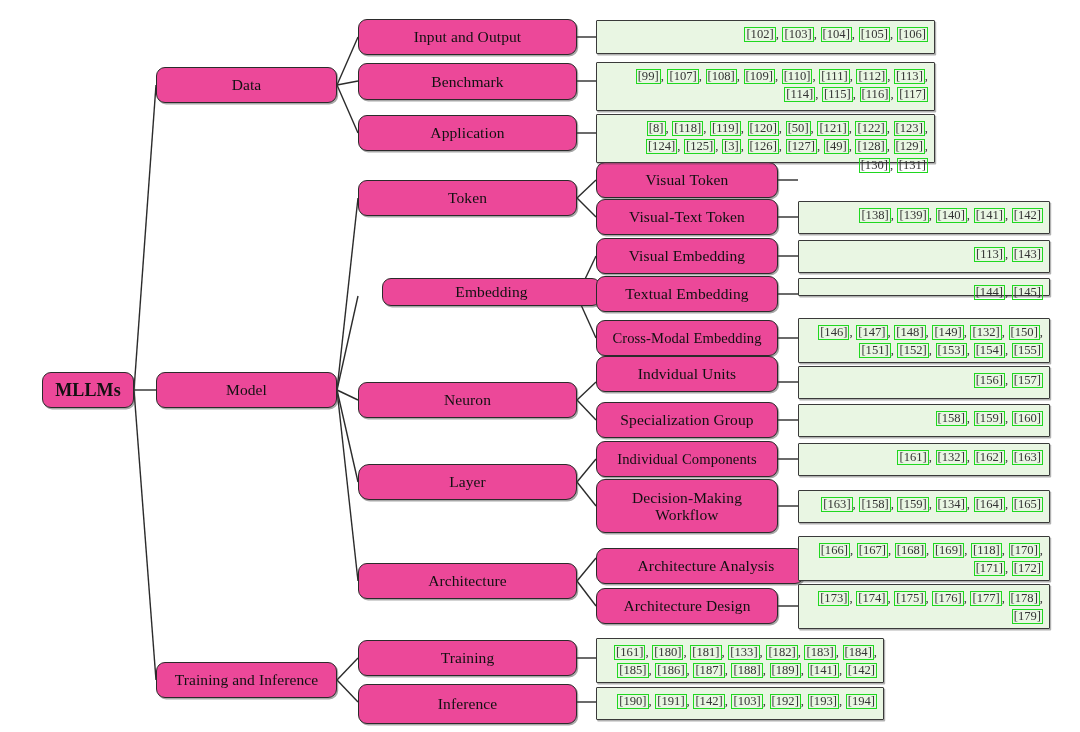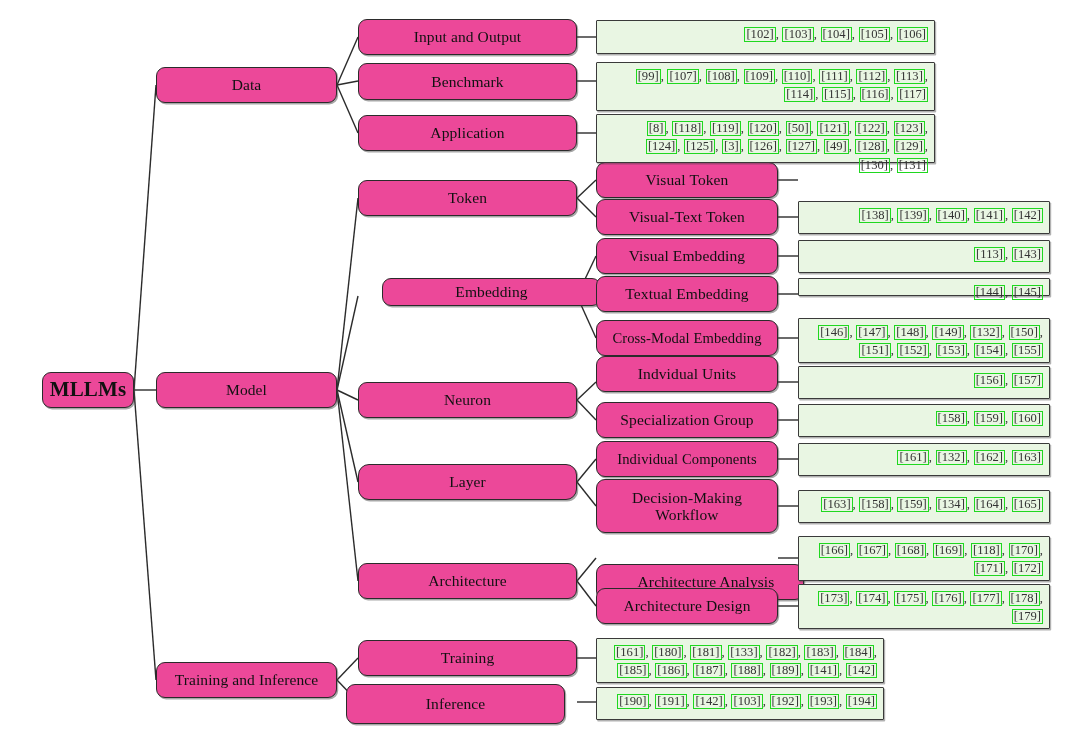--- a/index.html
+++ b/index.html
@@ -21,21 +21,21 @@
     background:#ec4899;
     display:flex;align-items:center;justify-content:center;
     text-align:center;
     color:#111111;
     font-size:15.5px;
     line-height:1.12;
     letter-spacing:.1px;
     padding:0 4px;
     box-shadow:1.2px 1.4px 0 rgba(60,60,60,.45);
   }
-  .node.root{font-weight:bold;font-size:21px;}
+  .node.root{font-weight:bold;font-size:18px;}
   .node .lbl{display:block;width:100%;}
 
   .refbox{
     position:absolute;
     box-sizing:border-box;
     border:1.4px solid #3a3a3a;
     border-radius:1px;
     background:#e9f6e3;
     box-shadow:1.2px 1.4px 0 rgba(60,60,60,.4);
     padding:4px 6px 3px 7px;
@@ -157,21 +157,21 @@
   </div>
   <div class="node" style="left:358px;top:464px;width:219px;height:36px;border-radius:11px;">
     <span class="lbl">Layer</span>
   </div>
   <div class="node" style="left:358px;top:563px;width:219px;height:36px;">
     <span class="lbl">Architecture</span>
   </div>
   <div class="node" style="left:358px;top:640px;width:219px;height:36px;">
     <span class="lbl">Training</span>
   </div>
-  <div class="node" style="left:346px;top:684px;width:219px;height:40px;">
+  <div class="node" style="left:358px;top:684px;width:219px;height:40px;">
     <span class="lbl">Inference</span>
   </div>
 
   <div class="node" style="left:596px;top:162px;width:182px;height:36px;">
     <span class="lbl">Visual Token</span>
   </div>
   <div class="node" style="left:596px;top:199px;width:182px;height:36px;">
     <span class="lbl">Visual-Text Token</span>
   </div>
   <div class="node" style="left:596px;top:238px;width:182px;height:36px;">
@@ -188,21 +188,21 @@
   </div>
   <div class="node" style="left:596px;top:402px;width:182px;height:36px;justify-content:flex-end;">
     <span class="lbl">Specialization Group</span>
   </div>
   <div class="node" style="left:596px;top:441px;width:182px;height:36px;font-size:14.6px;">
     <span class="lbl">Individual Components</span>
   </div>
   <div class="node" style="left:596px;top:479px;width:182px;height:54px;">
     <span class="lbl">Decision-Making Workflow</span>
   </div>
-  <div class="node" style="left:596px;top:564px;width:208px;height:36px;padding-left:16px;">
+  <div class="node" style="left:596px;top:548px;width:208px;height:36px;padding-left:16px;">
     <span class="lbl">Architecture Analysis</span>
   </div>
   <div class="node" style="left:596px;top:588px;width:182px;height:36px;">
     <span class="lbl">Architecture Design</span>
   </div>
 
   <div class="refbox" style="left:596px;top:20px;width:339px;height:34px;">
     <div class="inner"><span class="cit">[102]</span><span class="sep">, </span><span class="cit">[103]</span><span class="sep">, </span><span class="cit">[104]</span><span class="sep">, </span><span class="cit">[105]</span><span class="sep">, </span><span class="cit">[106]</span></div>
   </div>
   <div class="refbox" style="left:596px;top:62px;width:339px;height:49px;">

